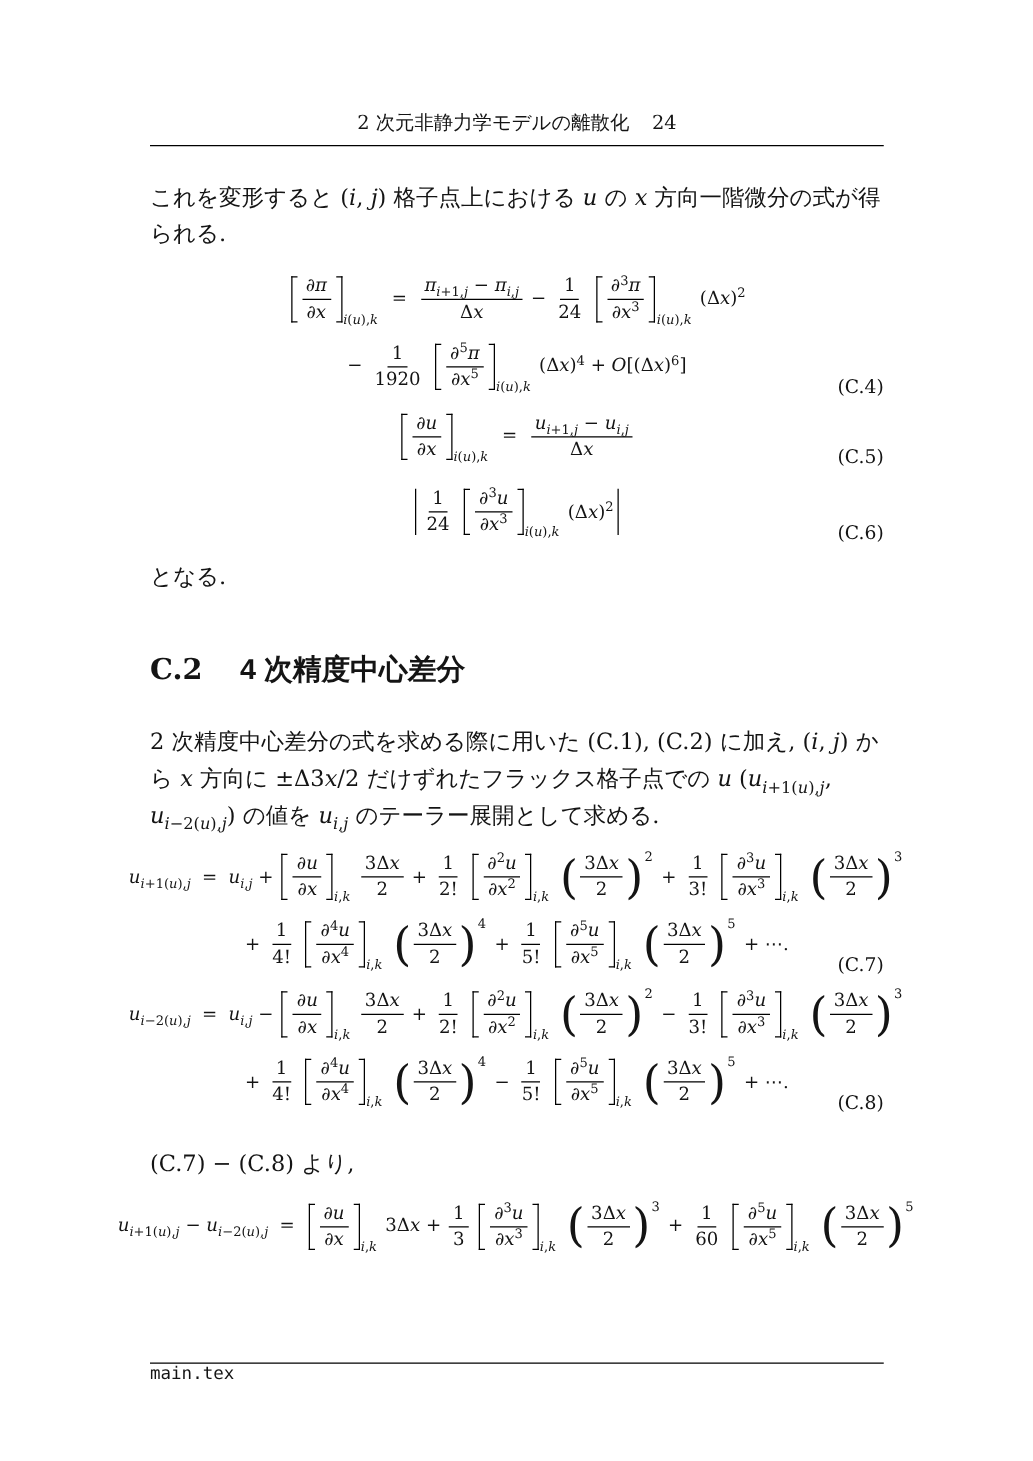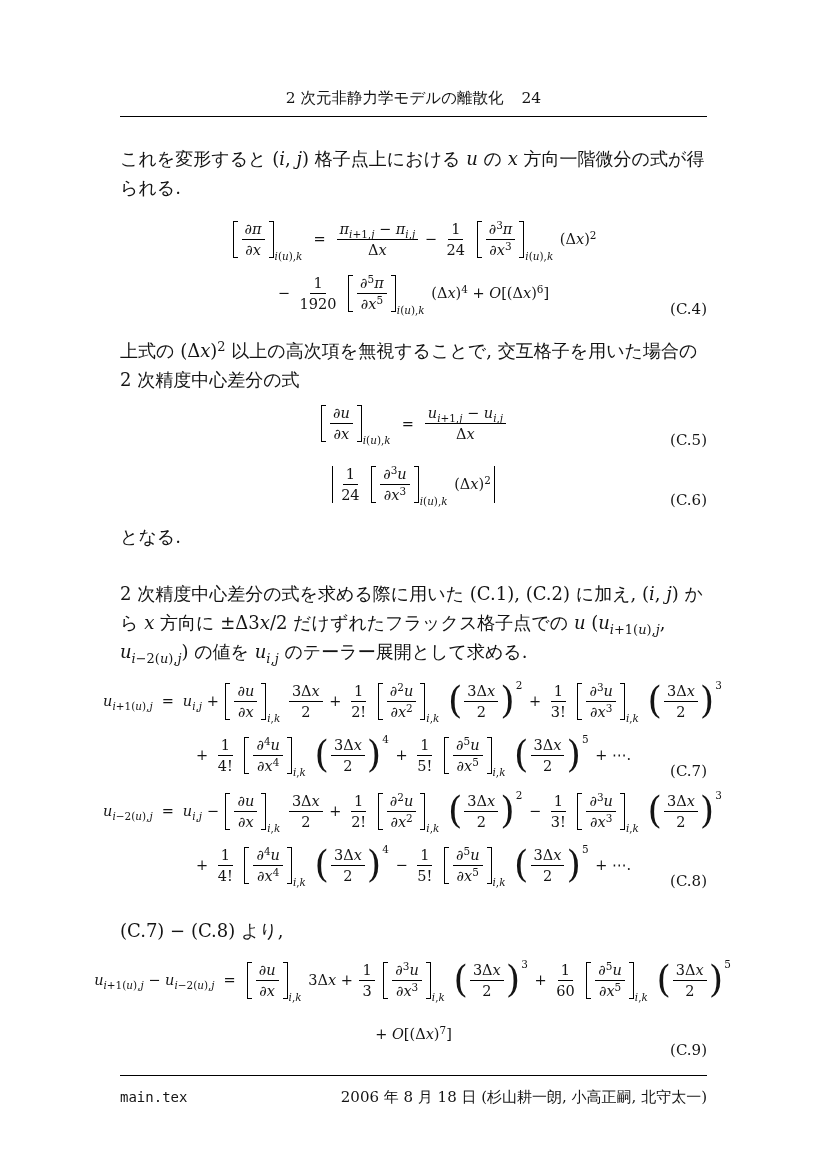--- a/index.html
+++ b/index.html
@@ -64,21 +64,21 @@
   .sqb.r{border-right:1px solid #000;border-top:1px solid #000;border-bottom:1px solid #000;margin-left:2px;}
   .gsub{align-self:flex-end;font-size:0.72em;transform:translateY(34%);margin-left:1px;}
   .gsup{align-self:flex-start;font-size:0.72em;transform:translateY(-30%);margin-left:1px;}
   .bigp{font-size:2.55em;line-height:0;}
   .absgrp{display:inline-flex;align-items:center;align-self:stretch;padding:8px 0;}
   .vbar{align-self:stretch;width:0;border-left:1px solid #000;margin:0 3px;}
 
   
   .footer{
     position:absolute;left:120px;right:119px;bottom:62px;
-    border-top:1px solid #000;padding-top:12px;
+    border-top:1px solid #000;padding-top:0;
     display:flex;justify-content:space-between;align-items:baseline;font-size:15px;
   }
   .footer-file{font-family:"DejaVu Sans Mono","Liberation Mono",monospace;font-size:14px;}
 </style>
 </head>
 <body>
 
 <div class="page">
 
   <div class="header">
@@ -141,21 +141,20 @@
             </span>
             <span class="sqb r"></span>
             <span class="gsub"><i>i</i>(<i>u</i>),<i>k</i></span>
           </span>
           <span class="mt"> (Δ<i>x</i>)<sup>4</sup> + <i>O</i>[(Δ<i>x</i>)<sup>6</sup>]</span>
         </span>
         <span class="eq-tag">(C.4)</span>
       </div>
     </div>
 
-  <p class="para p2">上式の (Δ<i>x</i>)<sup>2</sup> 以上の高次項を無視することで, 交互格子を用いた場合の 2 次精度中心差分の式</p>
 
   <div class="equation eq-c5">
       <div class="eq-row">
         <span class="lhs">
           <span class="grp">
             <span class="sqb l"></span>
             <span class="frac">
               <span class="num"><i>∂</i><i>u</i></span>
               <span class="den"><i>∂</i><i>x</i></span>
             </span>
@@ -197,20 +196,21 @@
             <span class="mt"> (Δ<i>x</i>)<sup>2</sup></span>
             <span class="vbar"></span>
           </span>
         </span>
         <span class="eq-tag">(C.6)</span>
       </div>
     </div>
 
   <p class="para pnaru">となる.</p>
 
+  <h2 class="section-heading"><span class="sec-num">C.2</span><span class="sec-title">4 次精度中心差分</span></h2>
 
   <p class="para p3">2 次精度中心差分の式を求める際に用いた (C.1), (C.2) に加え, (<i>i</i>, <i>j</i>) から <i>x</i> 方向に ±Δ3<i>x</i>/2 だけずれたフラックス格子点での <i>u</i> (<i>u</i><sub><i>i</i>+1(<i>u</i>),<i>j</i></sub>, <i>u</i><sub><i>i</i>−2(<i>u</i>),<i>j</i></sub>) の値を <i>u</i><sub><i>i</i>,<i>j</i></sub> のテーラー展開として求める.</p>
 
   <div class="equation eq-c7">
       <div class="eq-row">
         <span class="lhs">
           <span class="mt"><i>u</i><sub><i>i</i>+1(<i>u</i>),<i>j</i></sub></span>
         </span>
         <span class="mt rel">=</span>
         <span class="lhs">
@@ -534,26 +534,19 @@
             <span class="bigp">(</span>
             <span class="frac">
               <span class="num">3Δ<i>x</i></span>
               <span class="den">2</span>
             </span>
             <span class="bigp">)</span>
             <span class="gsup">5</span>
           </span>
         </span>
       </div>
-      <div class="eq-row cont">
-        <span class="lhs">
-          <span class="mt">+ <i>O</i>[(Δ<i>x</i>)<sup>7</sup>]</span>
-        </span>
-        <span class="eq-tag">(C.9)</span>
-      </div>
     </div>
 
   <div class="footer">
     <span class="footer-file">main.tex</span>
-    <span class="footer-date">2006 年 8 月 18 日 (杉山耕一朗, 小高正嗣, 北守太一)</span>
   </div>
 
 </div>
 
 </body></html>

